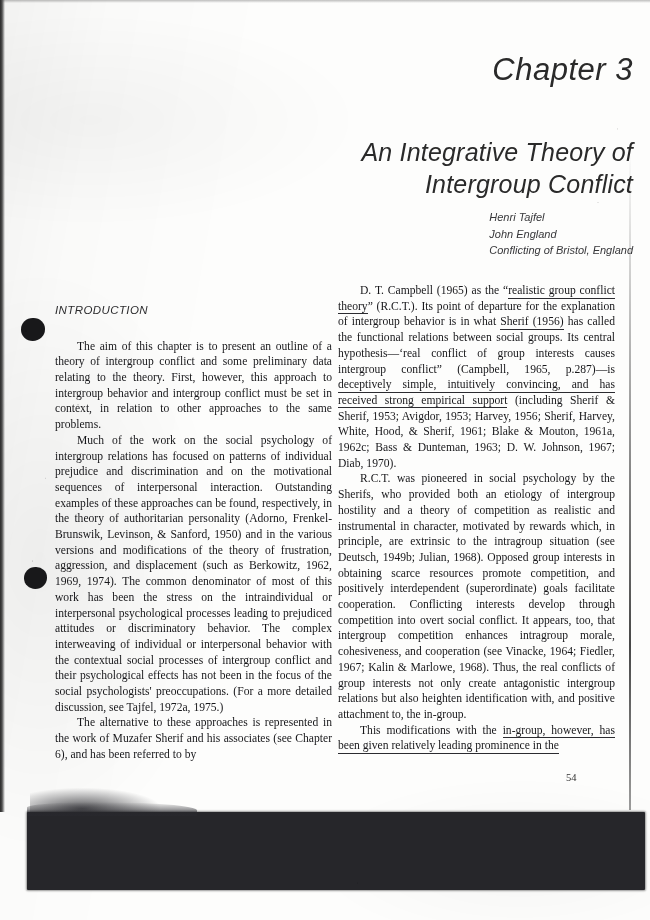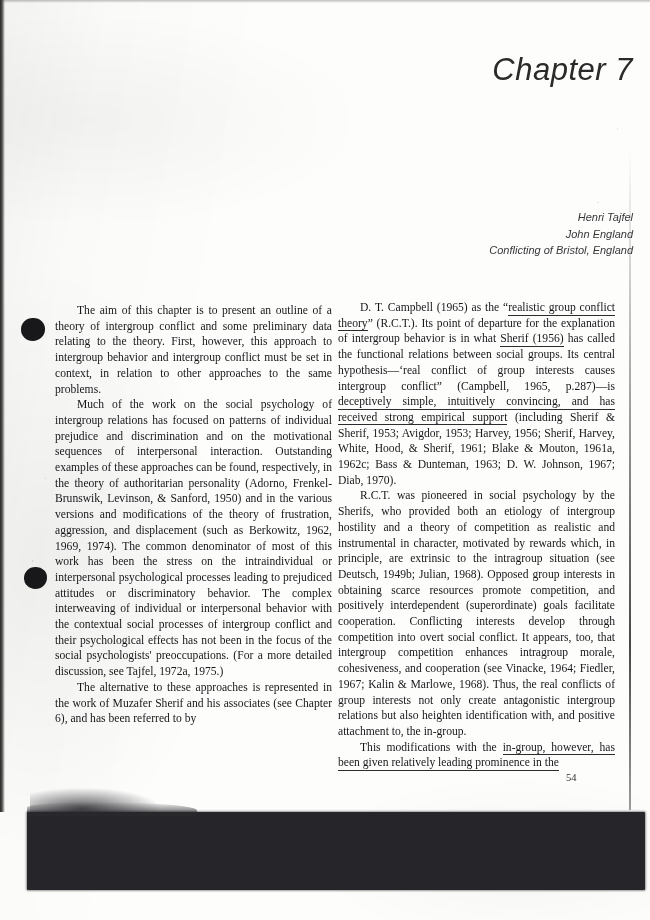--- a/index.html
+++ b/index.html
@@ -103,40 +103,40 @@
   }
   .chapter-title {
     font-size: 25px;
     line-height: 1.28;
     letter-spacing: 0.2px;
   }
   .byline {
     position: absolute;
     right: 17px;
     top: 209px;
-    text-align: right;
+    text-align: left;
     font-family: "Liberation Sans", "DejaVu Sans", sans-serif;
     font-style: italic;
     font-size: 11px;
     line-height: 1.52;
     color: #37373a;
   }
 
   
   .col {
     position: absolute;
     top: 303px;
     width: 277px;
     font-size: 11.6px;
     line-height: 1.355;
     text-align: justify;
     color: #17171a;
   }
   .col-left  { left: 55px; }
-  .col-right { left: 338px; top: 300px; }
+  .col-right { left: 338px; top: 283px; }
 
   .sec-head {
     font-family: "Liberation Sans", "DejaVu Sans", sans-serif;
     font-style: italic;
     font-size: 11.5px;
     letter-spacing: 0.4px;
     margin: 0 0 20px 0;
     color: #2c2c2e;
   }
   .col p {
@@ -183,30 +183,35 @@
 <body>
 
 <div id="page">
 
   <div class="scan-wash"></div>
   <div class="edge-top"></div>
   <div class="edge-left"></div>
   <div class="edge-right-line"></div>
 
   <div class="chapter-head">
-    <div class="chapter-no">Chapter 7</div>
+    <div class="chapter-no">Chapter 3</div>
+    <div class="chapter-title">
+      <div>An Integrative Theory of</div>
+      <div>Intergroup Conflict</div>
+    </div>
   </div>
 
   <div class="byline">
     <div>Henri Tajfel</div>
     <div>John England</div>
     <div>Conflicting of Bristol, England</div>
   </div>
 
   <div class="col col-left">
+    <div class="sec-head">INTRODUCTION</div>
     <p>The aim of this chapter is to present an outline of a theory of intergroup conflict and some preliminary data relating to the theory. First, however, this approach to intergroup behavior and intergroup conflict must be set in context, in relation to other approaches to the same problems.</p>
     <p>Much of the work on the social psychology of intergroup relations has focused on patterns of individual prejudice and discrimination and on the motivational sequences of interpersonal interaction. Outstanding examples of these approaches can be found, respectively, in the theory of authoritarian personality (Adorno, Frenkel-Brunswik, Levinson, &amp; Sanford, 1950) and in the various versions and modifications of the theory of frustration, aggression, and displacement (such as Berkowitz, 1962, 1969, 1974). The common denominator of most of this work has been the stress on the intraindividual or interpersonal psychological processes leading to prejudiced attitudes or discriminatory behavior. The complex interweaving of individual or interpersonal behavior with the contextual social processes of intergroup conflict and their psychological effects has not been in the focus of the social psychologists' preoccupations. (For a more detailed discussion, see Tajfel, 1972a, 1975.)</p>
     <p>The alternative to these approaches is represented in the work of Muzafer Sherif and his associates (see Chapter 6), and has been referred to by</p>
   </div>
 
   <div class="col col-right">
     <p><span>D. T. Campbell (1965) as the “</span><span class="ul">realistic group conflict theory</span><span>” (R.C.T.). Its point of departure for the explanation of intergroup behavior is in what </span><span class="ul">Sherif (1956)</span><span> has called the functional relations between social groups. Its central hypothesis—‘real conflict of group interests causes intergroup conflict” (Campbell, 1965, p.287)—is </span><span class="ul">deceptively simple, intuitively convincing, and has received strong empirical support</span><span> (including Sherif &amp; Sherif, 1953; Avigdor, 1953; Harvey, 1956; Sherif, Harvey, White, Hood, &amp; Sherif, 1961; Blake &amp; Mouton, 1961a, 1962c; Bass &amp; Dunteman, 1963; D. W. Johnson, 1967; Diab, 1970).</span></p>
     <p>R.C.T. was pioneered in social psychology by the Sherifs, who provided both an etiology of intergroup hostility and a theory of competition as realistic and instrumental in character, motivated by rewards which, in principle, are extrinsic to the intragroup situation (see Deutsch, 1949b; Julian, 1968). Opposed group interests in obtaining scarce resources promote competition, and positively interdependent (superordinate) goals facilitate cooperation. Conflicting interests develop through competition into overt social conflict. It appears, too, that intergroup competition enhances intragroup morale, cohesiveness, and cooperation (see Vinacke, 1964; Fiedler, 1967; Kalin &amp; Marlowe, 1968). Thus, the real conflicts of group interests not only create antagonistic intergroup relations but also heighten identification with, and positive attachment to, the in-group.</p>
     <p><span>This modifications with the </span><span class="ul">in-group, however, has been given relatively leading prominence in the</span></p>
   </div>

